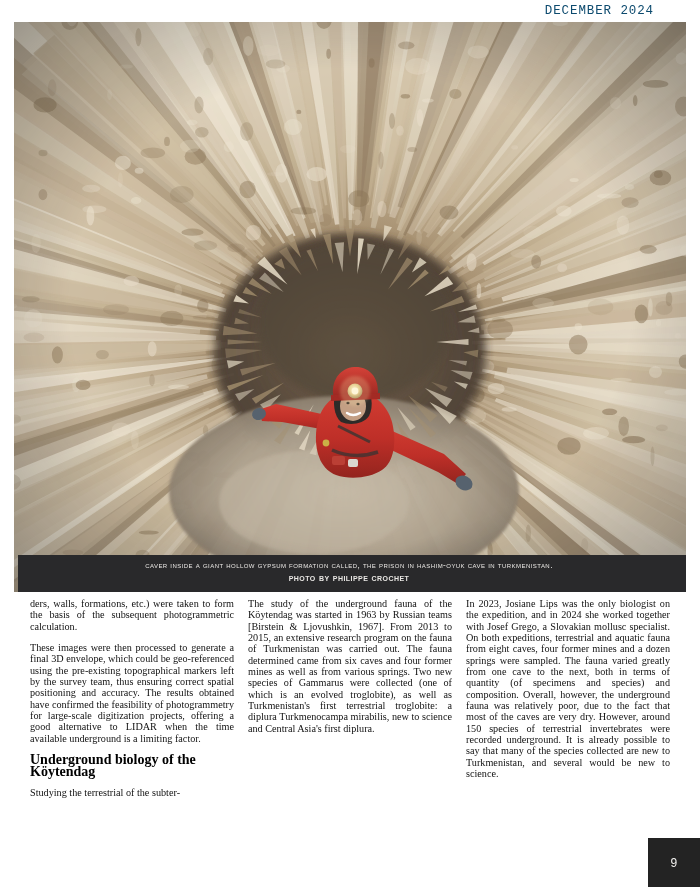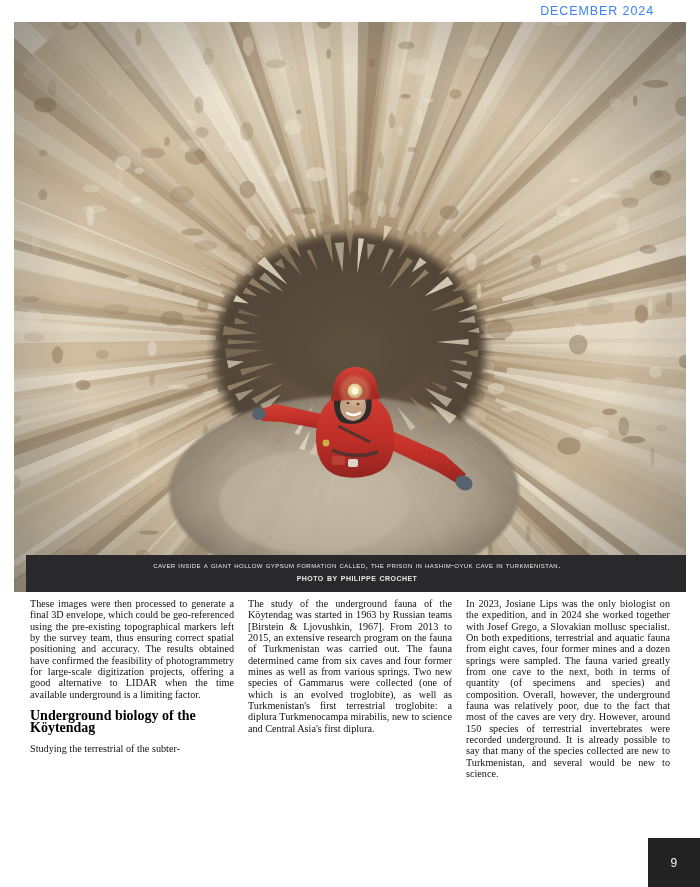--- a/index.html
+++ b/index.html
@@ -25,24 +25,24 @@
     top: 0px;
     left: 0px;
     width: 700px;
     height: 22px;
     display: flex;
     align-items: center;
     justify-content: flex-end;
     padding-right: 46px;
   }
   .running-head .issue-date {
-    font-family: Liberation Sans, sans-serif;
+    font-family: Liberation Mono, monospace;
     font-size: 12.5px;
     letter-spacing: 0.9px;
-    color: #3b82f6;
+    color: #0c4a6e;
   }
 
   
   .photo-figure {
     position: absolute;
     left: 14px;
     top: 22px;
     width: 672px;
     height: 570px;
     overflow: hidden;
@@ -53,21 +53,21 @@
     position: absolute;
     inset: 0;
     width: 100%;
     height: 100%;
     display: block;
   }
 
   
   .photo-caption {
     position: absolute;
-    left: 12px;
+    left: 4px;
     bottom: 0;
     width: 672px;
     height: 37px;
     background: #29292b;
     color: #e9e7e4;
     display: flex;
     flex-direction: column;
     align-items: center;
     justify-content: center;
     gap: 1px;
@@ -735,20 +735,21 @@
     </svg>
 
     <figcaption class="photo-caption">
       <span class="caption-line">Caver inside a giant hollow gypsum formation called, the Prison in Hashim-Oyuk Cave in Turkmenistan.</span>
       <span class="caption-line credit">photo by Philippe Crochet</span>
     </figcaption>
   </figure>
 
   <div class="article-body">
     <div class="text-column">
+        <p>ders, walls, formations, etc.) were taken to form the basis of the subsequent photogrammetric calculation.</p>
         <p>These images were then processed to generate a final 3D envelope, which could be geo-referenced using the pre-existing topographical markers left by the survey team, thus ensuring correct spatial positioning and accuracy. The results obtained have confirmed the feasibility of photogrammetry for large-scale digitization projects, offering a good alternative to LIDAR when the time available underground is a limiting factor.</p>
         <h2 class="section-heading">Underground biology of the Köytendag</h2>
         <p>Studying the terrestrial of the subter-</p>
       </div>
     <div class="text-column">
         <p>The study of the underground fauna of the Köytendag was started in 1963 by Russian teams [Birstein &amp; Ljovushkin, 1967]. From 2013 to 2015, an extensive research program on the fauna of Turkmenistan was carried out. The fauna determined came from six caves and four former mines as well as from various springs. Two new species of Gammarus were collected (one of which is an evolved troglobite), as well as Turkmenistan's first terrestrial troglobite: a diplura Turkmenocampa mirabilis, new to science and Central Asia's first diplura.</p>
       </div>
     <div class="text-column">
         <p>In 2023, Josiane Lips was the only biologist on the expedition, and in 2024 she worked together with Josef Grego, a Slovakian mollusc specialist. On both expeditions, terrestrial and aquatic fauna from eight caves, four former mines and a dozen springs were sampled. The fauna varied greatly from one cave to the next, both in terms of quantity (of specimens and species) and composition. Overall, however, the underground fauna was relatively poor, due to the fact that most of the caves are very dry. However, around 150 species of terrestrial invertebrates were recorded underground. It is already possible to say that many of the species collected are new to Turkmenistan, and several would be new to science.</p>
       </div>

